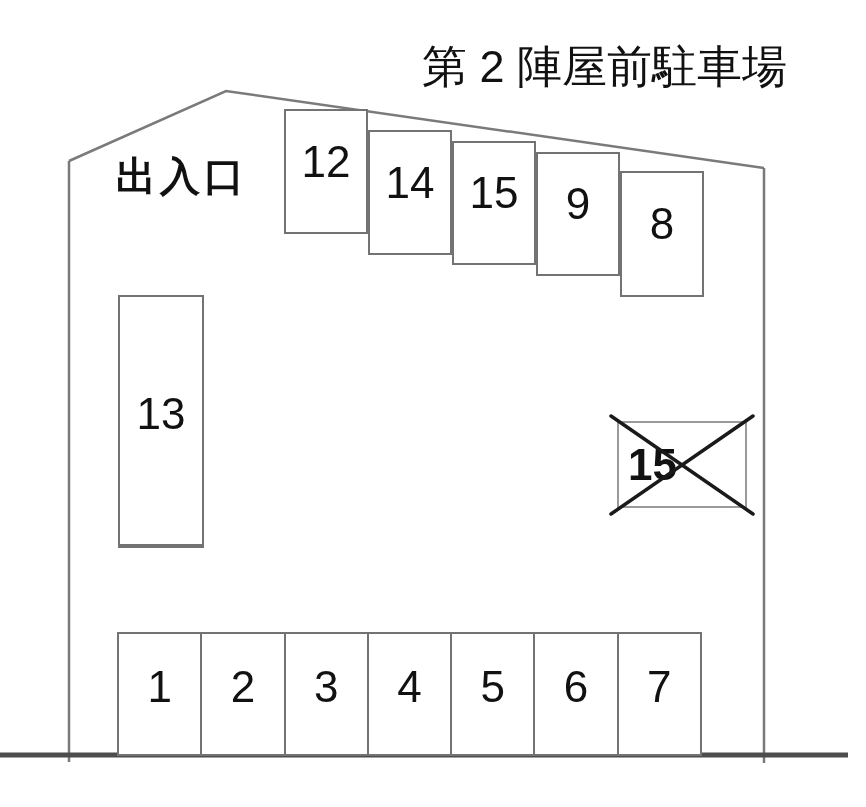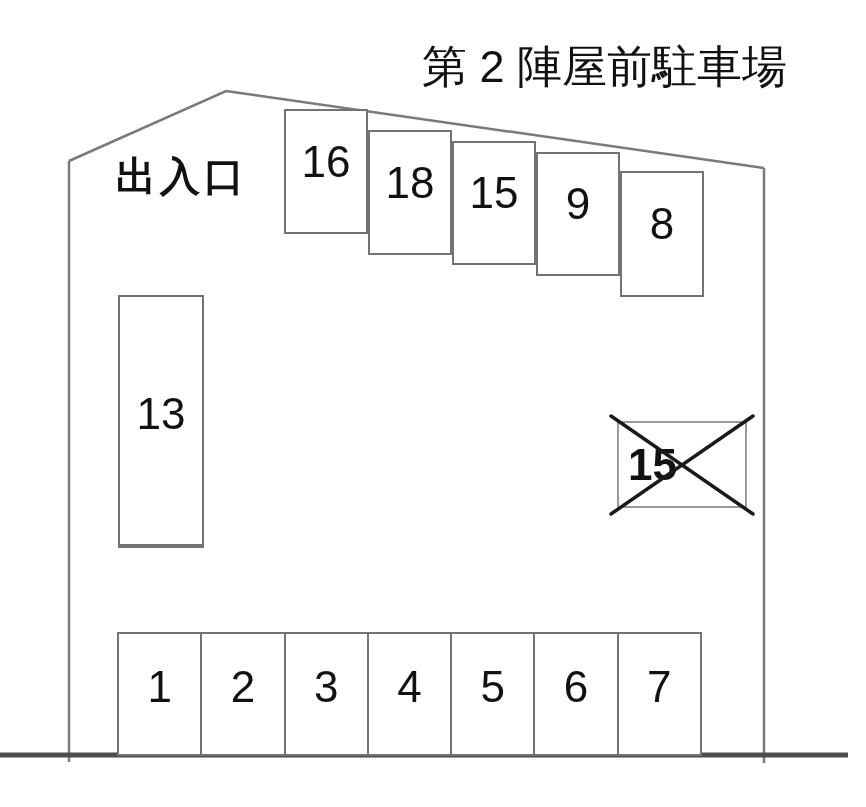--- a/index.html
+++ b/index.html
@@ -139,24 +139,24 @@
     <polyline class="boundary" points="69,161 226,91 764,168"></polyline>
     <line class="boundary" x1="69" y1="161" x2="69" y2="762"></line>
     <line class="boundary" x1="764" y1="168" x2="764" y2="763"></line>
     <line class="road" x1="0" y1="755" x2="848" y2="755"></line>
   </svg>
 
   <div class="title">第 2 陣屋前駐車場</div>
   <div class="entrance">出入口</div>
 
   <div class="spot" style="left:284px;top:109px;width:84px;height:125px">
-    <span class="num">16</span>
+    <span class="num">12</span>
   </div>
   <div class="spot" style="left:368px;top:130px;width:84px;height:125px">
-    <span class="num">18</span>
+    <span class="num">14</span>
   </div>
   <div class="spot" style="left:452px;top:141px;width:84px;height:124px">
     <span class="num">15</span>
   </div>
   <div class="spot" style="left:536px;top:152px;width:84px;height:124px">
     <span class="num">9</span>
   </div>
   <div class="spot" style="left:620px;top:171px;width:84px;height:126px">
     <span class="num">8</span>
   </div>

